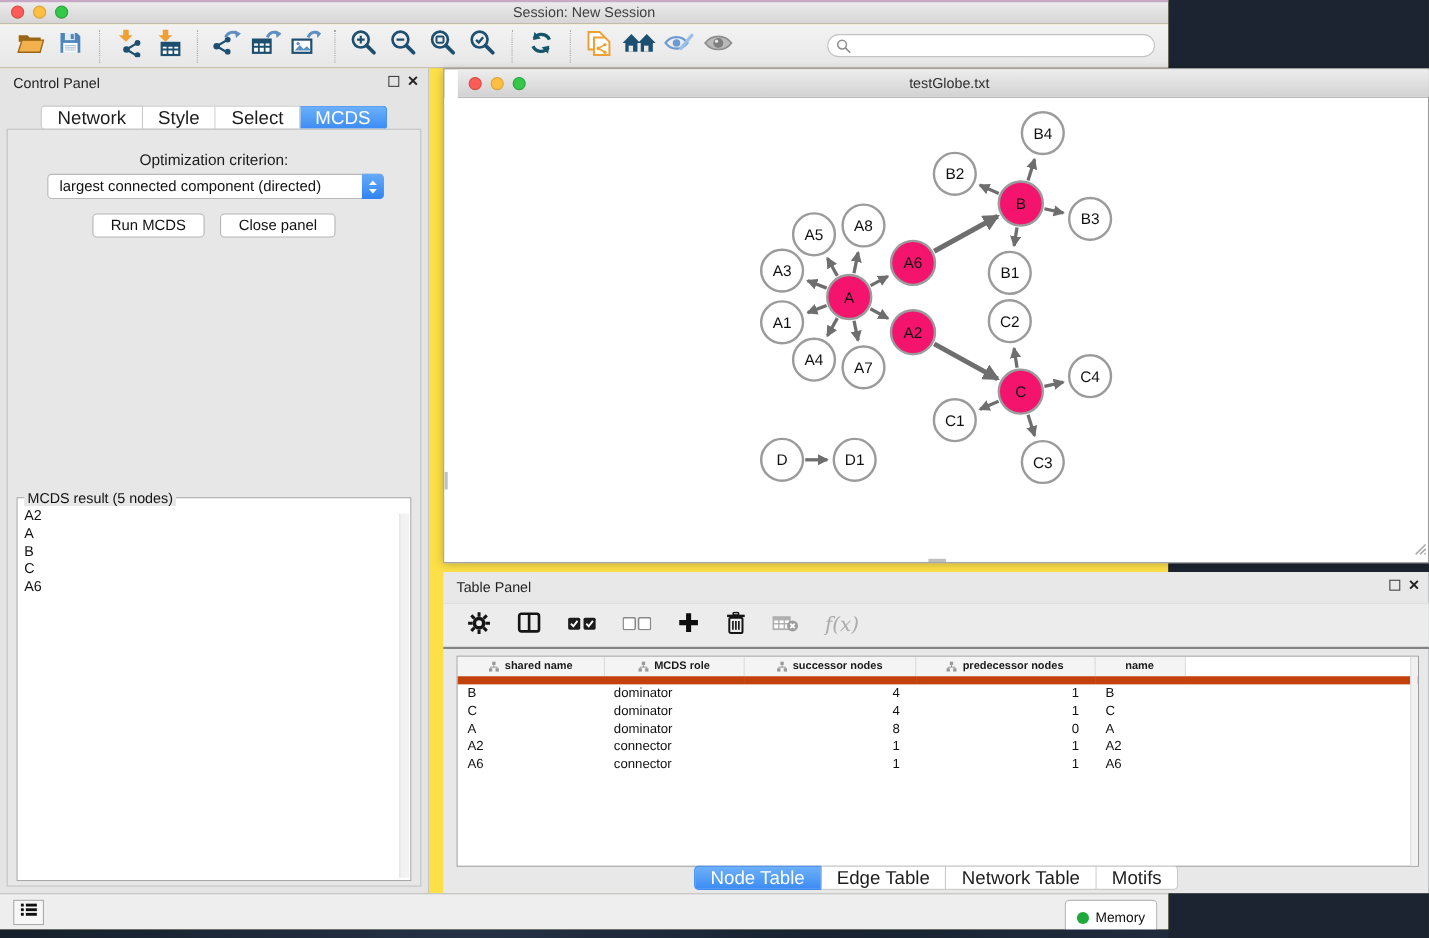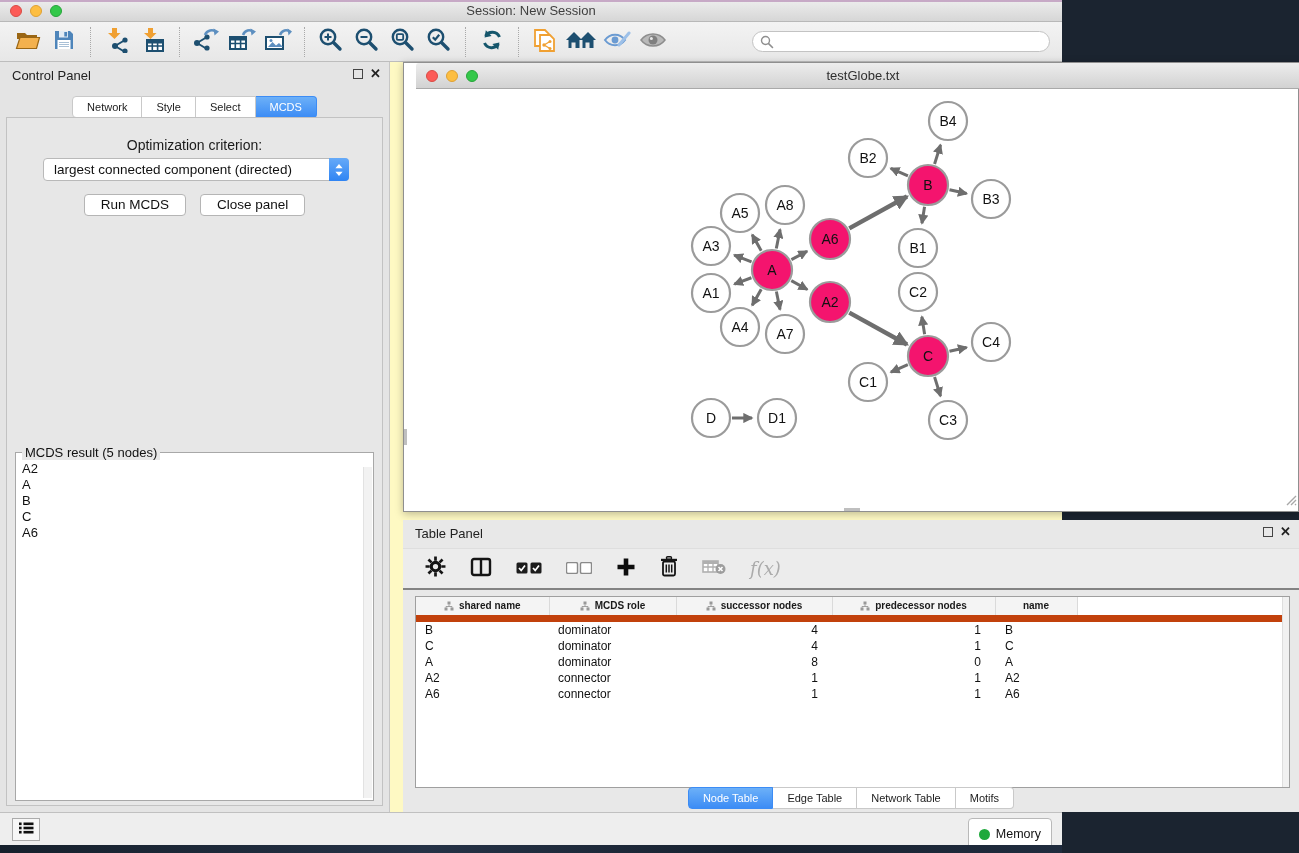--- a/index.html
+++ b/index.html
@@ -1,19 +1,19 @@
 <!DOCTYPE html>
 <html><head>
 <meta charset="utf-8">
 <style>
   * { box-sizing: border-box; margin: 0; padding: 0; }
   html,body { width:1299px; height:853px; }
   body { font-family: "Liberation Sans", sans-serif; background:#1b2430; overflow:hidden; }
   .app { position:relative; width:1299px; height:853px; background:#1b2430; }
-  .app-window { position:absolute; left:0; top:0; width:1062px; height:845px; background:#fef9c3; }
+  .app-window { position:absolute; left:0; top:0; width:1062px; height:845px; background:#fde047; }
 
   
   .top-accent { position:absolute; left:0; top:0; width:100%; height:2px; background:#c7a9c6; z-index:5; }
   .titlebar { position:absolute; left:0; top:0; width:100%; height:22px;
     background:linear-gradient(#ededed,#d6d6d6); border-bottom:1px solid #b8b8b8; }
   .titlebar .title { text-align:center; line-height:22px; font-size:13px; color:#3f3f3f; }
   .lights { position:absolute; left:10px; top:5px; display:flex; gap:8px; }
   .light { width:12px; height:12px; border-radius:50%; }
   .light.red { background:#fc5b57; border:1px solid #d94b44; }
   .light.yellow { background:#fdbe41; border:1px solid #dfa133; }
@@ -32,21 +32,21 @@
 
   
   .control-panel { position:absolute; left:0; top:62px; width:390px; height:750px; background:#e4e4e4; border-right:1px solid #c6c6c6; }
   .panel-header { position:absolute; left:0; top:0; width:100%; height:26px; }
   .panel-title { position:absolute; left:12px; top:6px; font-size:13px; color:#222; }
   .ph-float { position:absolute; right:26px; top:7px; width:10px; height:10px; border:1.5px solid #444; }
   .ph-close { position:absolute; right:8px; top:5px; font-size:13px; font-weight:bold; color:#222; line-height:13px; }
   .seg-tabs { display:flex; justify-content:center; }
   .cp-tabs { position:absolute; top:34px; left:0; right:0; }
   .seg { height:22px; line-height:21px; background:#fff; border:1px solid #c9c9c9; border-left:none;
-    font-size:11px; color:#1c1c1c; text-align:center; padding:0 14px; }
+    font-size:17px; color:#1c1c1c; text-align:center; padding:0 14px; }
   .seg.first { border-left:1px solid #c9c9c9; border-radius:4px 0 0 4px; }
   .seg.last { border-radius:0 4px 4px 0; }
   .seg.active { background:linear-gradient(#6cb0f8,#3c8cf5); border-color:#3c8cf5; color:#fff; }
   .cp-content { position:absolute; left:6px; top:55px; right:6px; bottom:6px;
     border:1px solid #c2c2c2; background:#e7e7e7; }
   .opt-label { position:absolute; top:19px; width:100%; text-align:center; font-size:14px; color:#1a1a1a; }
   .dropdown { position:absolute; left:36px; top:40px; width:306px; height:23px; background:#fff;
     border:1px solid #b9b9b9; border-radius:4px; display:flex; align-items:center; }
   .dropdown-value { flex:1; font-size:13.5px; color:#111; padding-left:10px; white-space:nowrap; overflow:hidden; }
   .dropdown-stepper { width:20px; height:23px; margin-right:-1px; border-radius:0 4px 4px 0;

